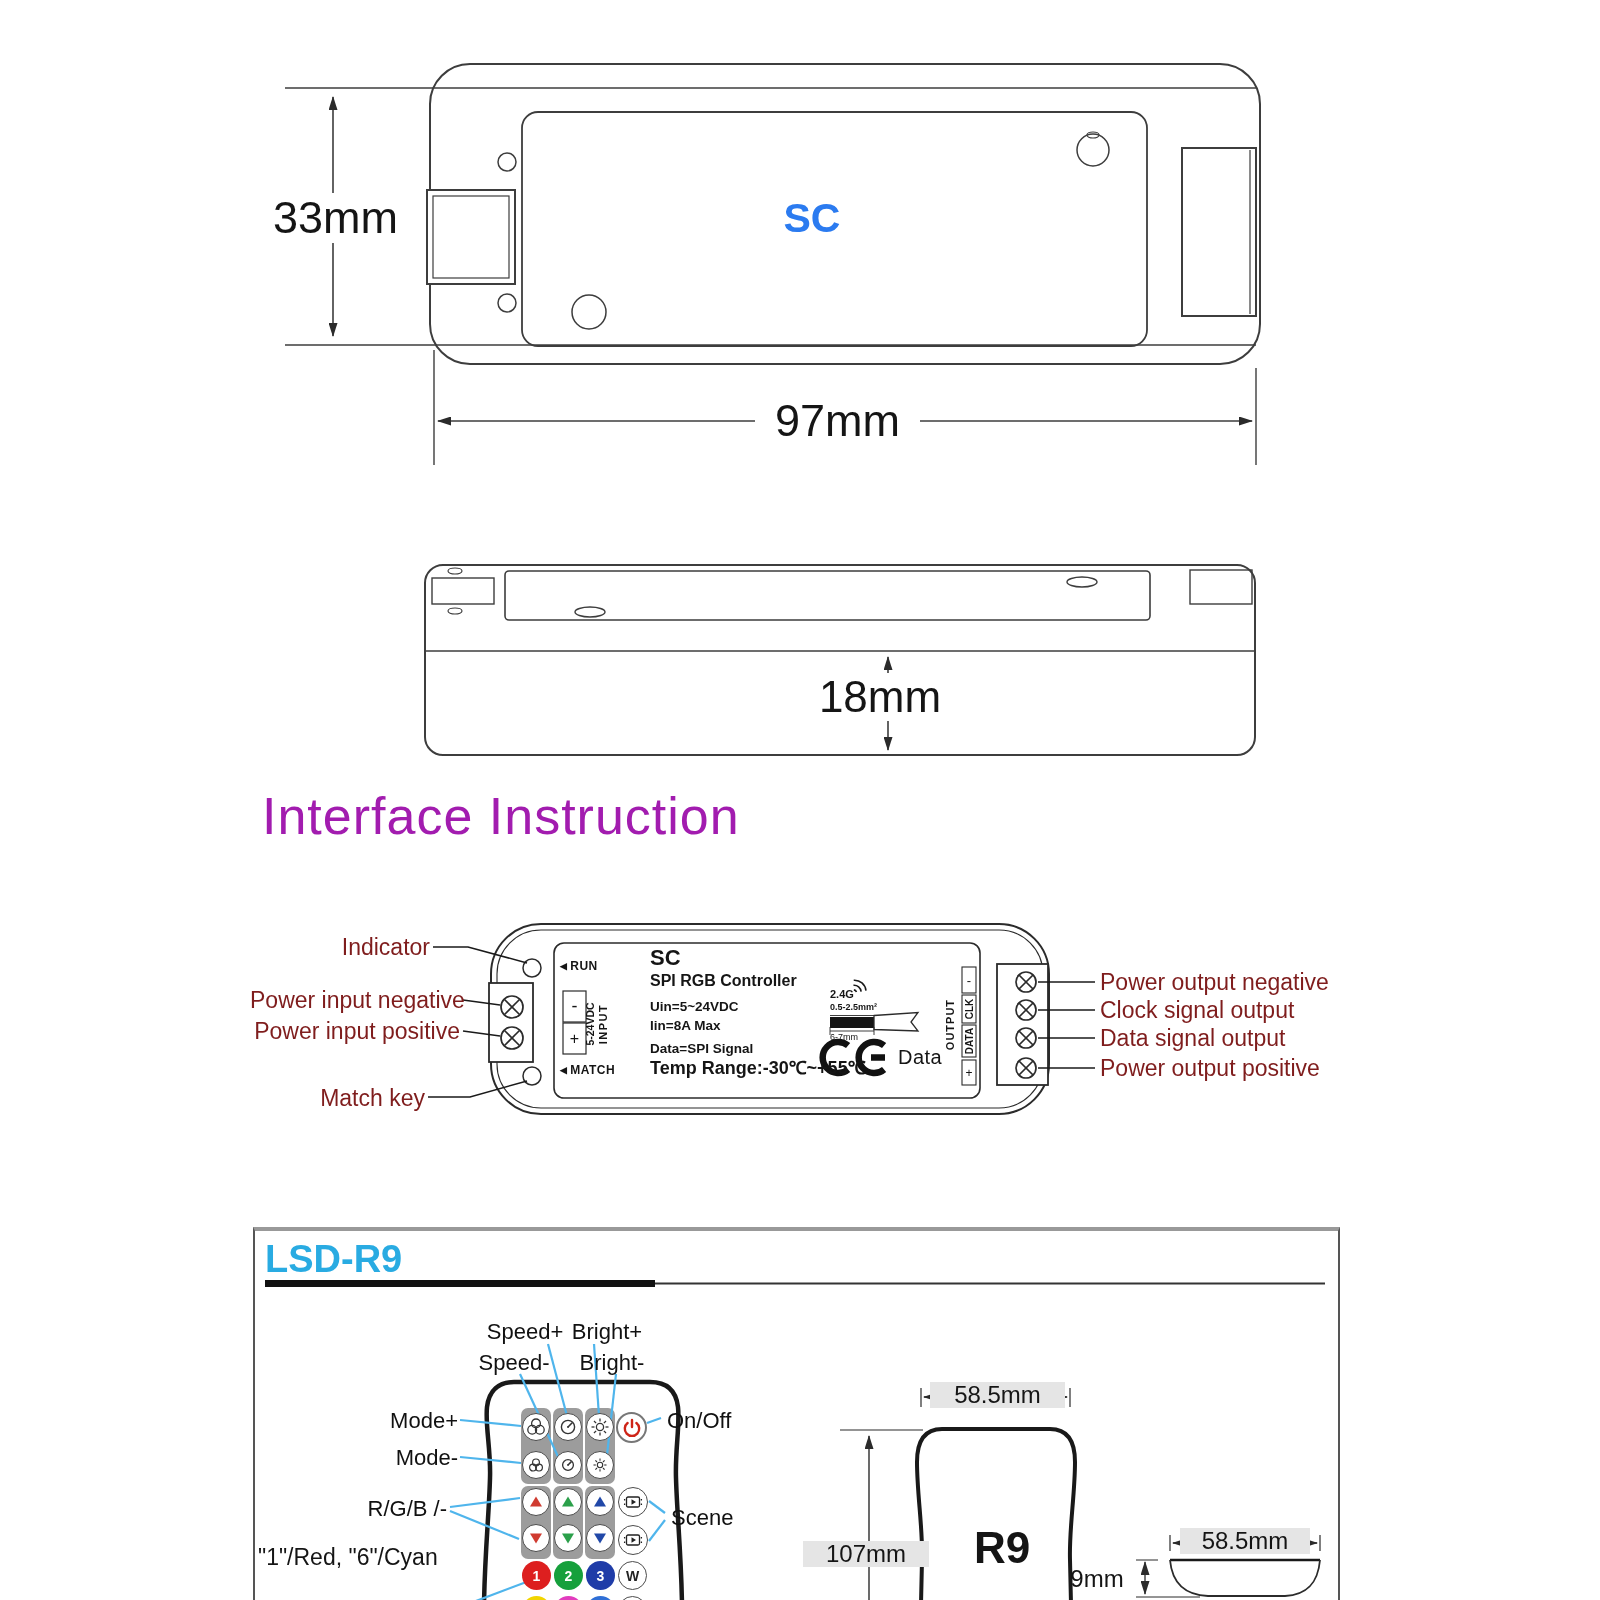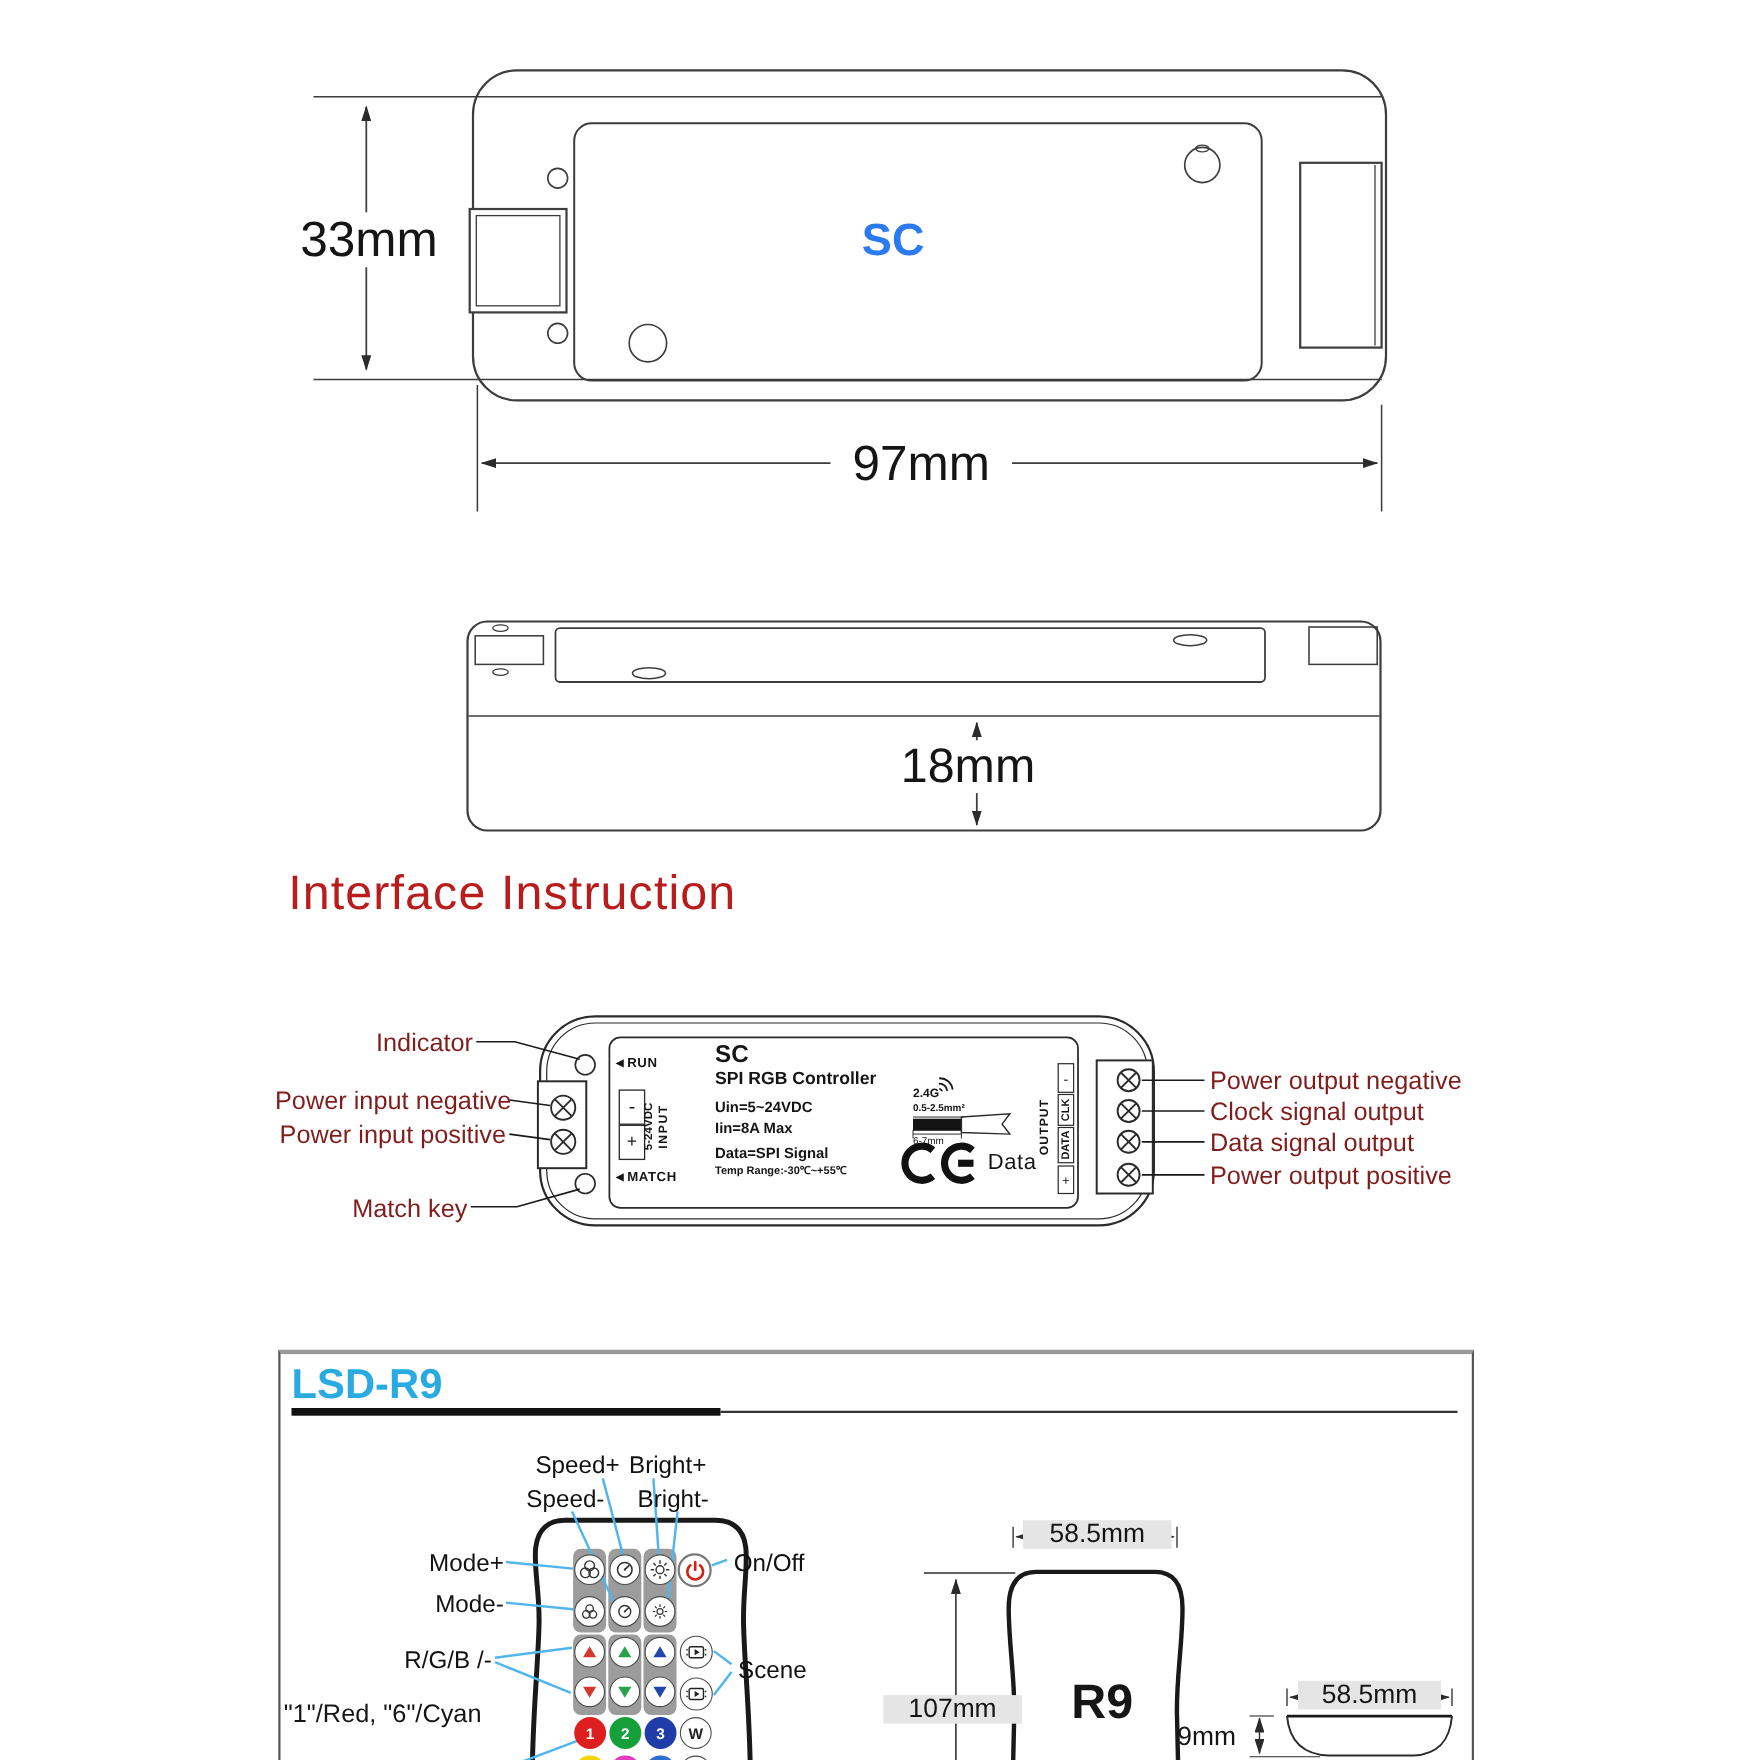--- a/index.html
+++ b/index.html
@@ -3,21 +3,21 @@
 <meta charset="utf-8">
 <style>
   html,body{margin:0;padding:0;background:#fff;}
   #page{position:relative;width:1600px;height:1600px;background:#fff;overflow:hidden;
         font-family:"Liberation Sans",sans-serif;color:#151515;}
   svg.art{position:absolute;left:0;top:0;pointer-events:none;}
   .t{position:absolute;white-space:nowrap;line-height:1.1;}
   .dim{font-size:45px;font-weight:500;background:#fff;text-align:center;}
   .dim-sm{font-size:24px;background:#e5e5e5;text-align:center;}
   .sc-top{font-size:41px;font-weight:700;color:#2B7BF0;text-align:center;}
-  .heading{font-size:44px;color:#b91c1c;letter-spacing:1px;}
+  .heading{font-size:52px;color:#a21caf;letter-spacing:1px;}
   .lbl{font-size:23px;color:#7f1d1d;}
   .rlbl{text-align:right;}
   .clbl{font-size:22px;color:#111;}
   .panel-box{position:absolute;left:253px;top:1227px;width:1083px;height:373px;
              border:2px solid #555;border-top:4px solid #999;border-bottom:none;}
   .r9-title{position:absolute;left:265px;top:1238px;font-size:38px;font-weight:700;color:#29ABE2;}
   .btn{position:absolute;width:28px;height:28px;border-radius:50%;background:#fff;
        border:1.5px solid #4c4c4c;box-sizing:border-box;display:flex;align-items:center;justify-content:center;}
   .btn svg{display:block;}
   .cbtn{position:absolute;width:29px;height:29px;border-radius:50%;display:flex;align-items:center;
@@ -231,21 +231,21 @@
 <div class="t" style="left:560px;top:1064px;font-size:12px;font-weight:600;">
   <span style="font-size:9px;vertical-align:1px;">◀</span>
   <span style="letter-spacing:.5px;">MATCH</span>
 </div>
 
 <div class="t" style="left:650px;top:946px;font-size:22px;font-weight:700;">SC</div>
 <div class="t" style="left:650px;top:972px;font-size:16px;font-weight:700;">SPI RGB Controller</div>
 <div class="t" style="left:650px;top:1000px;font-size:13.5px;font-weight:700;">Uin=5~24VDC</div>
 <div class="t" style="left:650px;top:1019px;font-size:13.5px;font-weight:700;">Iin=8A Max</div>
 <div class="t" style="left:650px;top:1042px;font-size:13.5px;font-weight:700;">Data=SPI Signal</div>
-<div class="t" style="left:650px;top:1059px;font-size:10px;font-weight:700;">Temp Range:-30℃~+55℃</div>
+<div class="t" style="left:650px;top:1059px;font-size:18px;font-weight:700;">Temp Range:-30℃~+55℃</div>
 
 <div class="t" style="left:830px;top:988px;font-size:11px;font-weight:700;">2.4G</div>
 <div class="t" style="left:830px;top:1003px;font-size:9px;font-weight:600;">0.5-2.5mm²</div>
 <div class="t" style="left:830px;top:1033px;font-size:9px;">6-7mm</div>
 <div class="t" style="left:898px;top:1046px;font-size:20px;font-weight:500;letter-spacing:.5px;">Data</div>
 
 <div class="t rot" style="left:917px;top:1018px;width:66px;height:13px;transform:rotate(-90deg);font-size:11px;font-weight:700;letter-spacing:1px;">OUTPUT</div>
 <div class="box-t" style="left:962px;top:967px;width:14px;height:26px;font-size:13px;">-</div>
 <div class="t rot" style="left:951px;top:1002px;width:36px;height:14px;transform:rotate(-90deg);font-size:10px;font-weight:600;">CLK</div>
 <div class="t rot" style="left:949px;top:1034px;width:40px;height:14px;transform:rotate(-90deg);font-size:10px;font-weight:600;">DATA</div>

